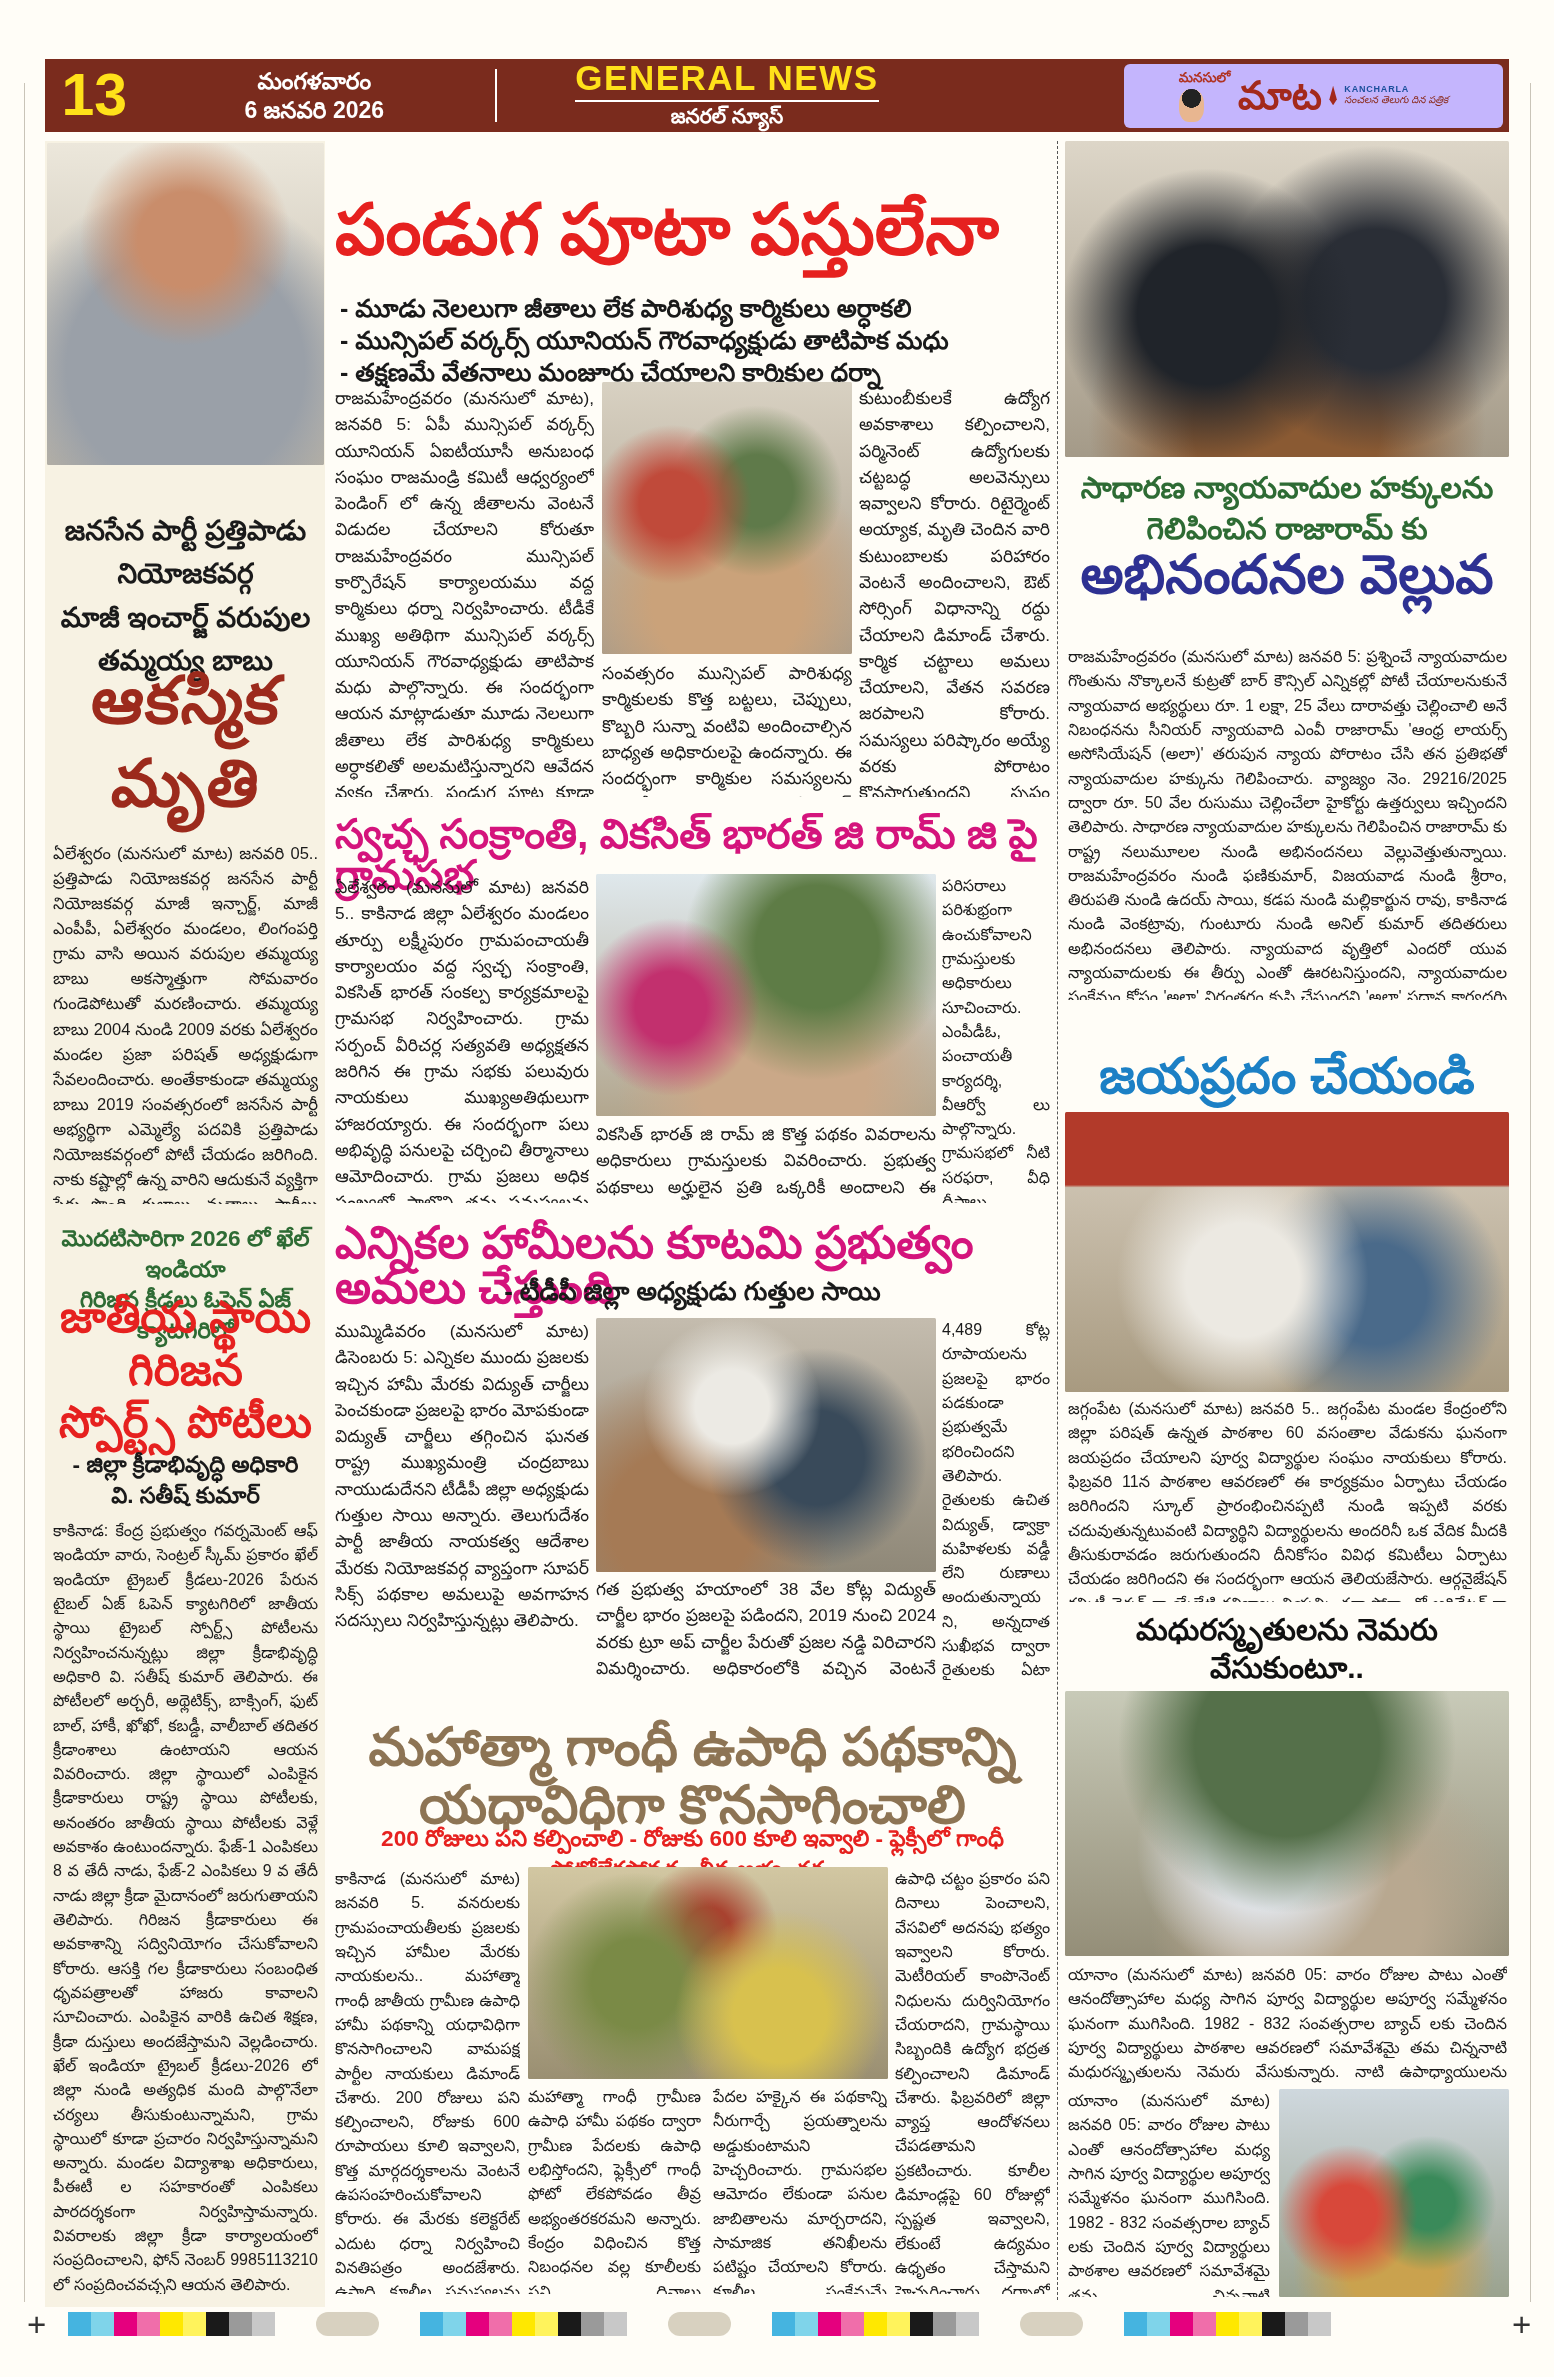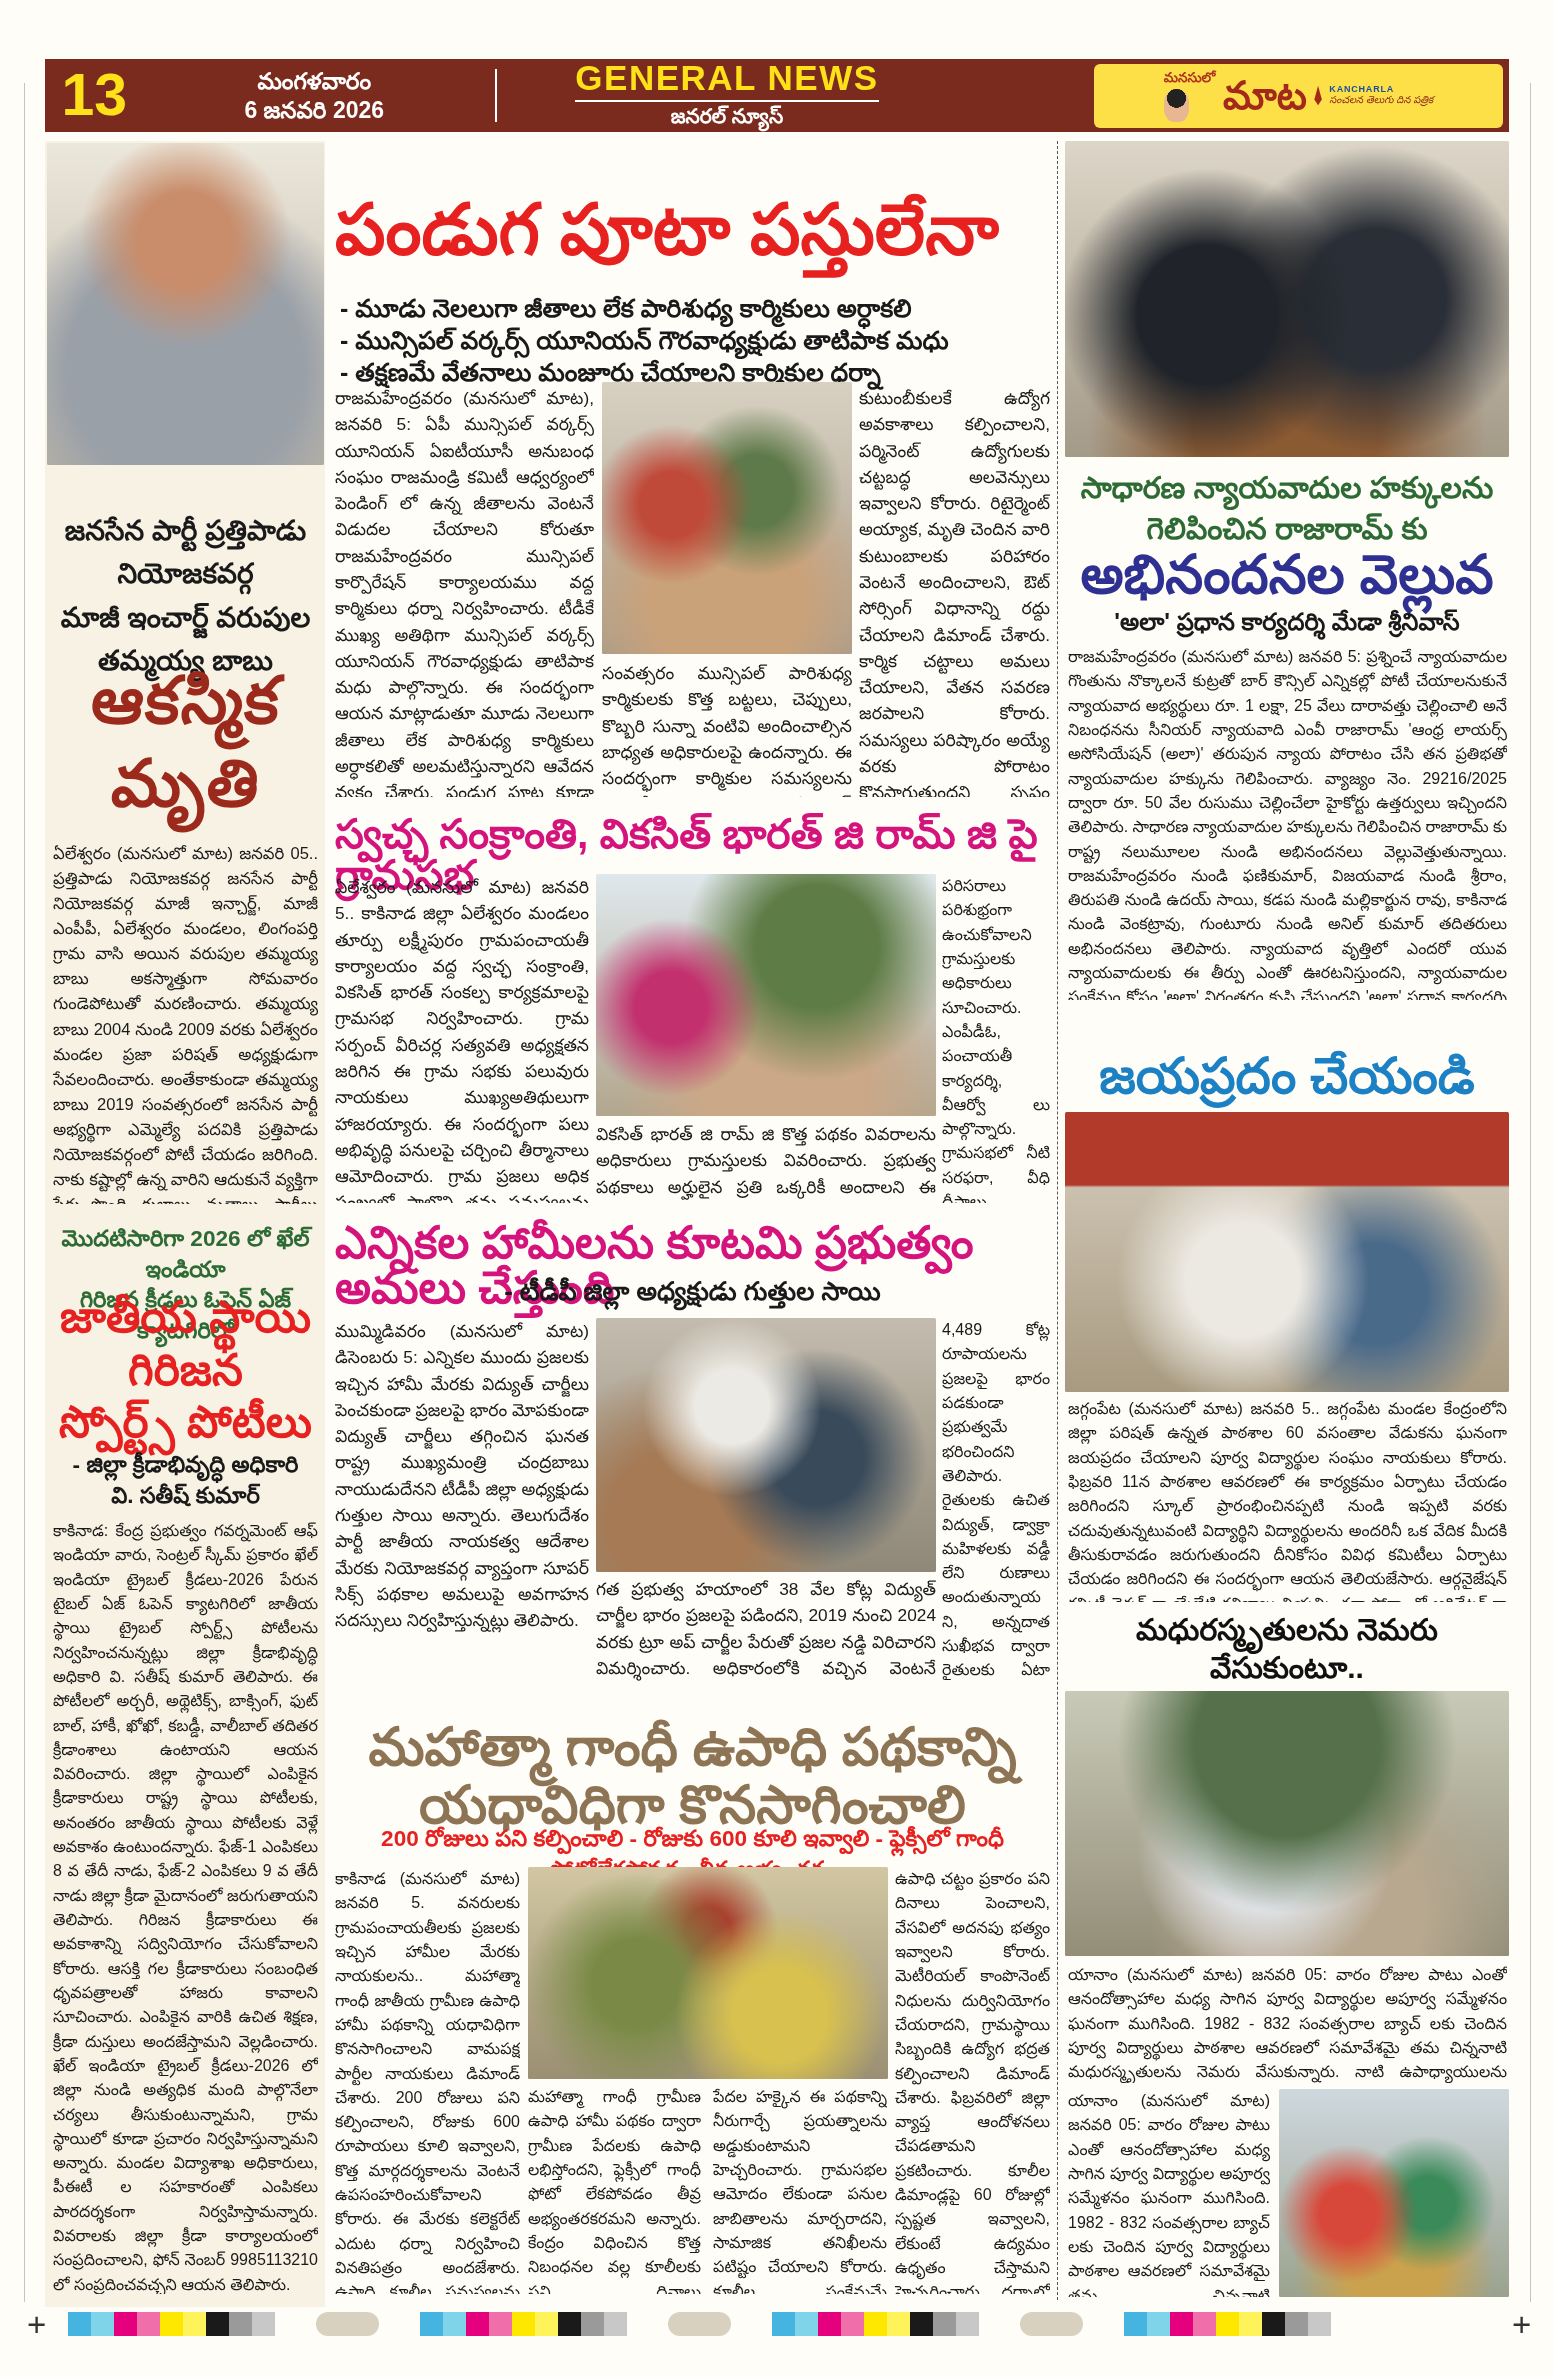--- a/index.html
+++ b/index.html
@@ -9,21 +9,21 @@
   .hairline-v{position:absolute;width:0.8px;background:#c9c4b8;}
   .dashed-v{position:absolute;width:0;border-left:1.5px dashed #555;}
   
   .masthead{position:absolute;left:45px;top:59px;width:1464px;height:73px;background:#7a2b1d;display:flex;align-items:center;}
   .pgnum{color:#ffe11a;font-size:59px;font-weight:800;line-height:1;padding:0 25.6px 0 16.5px;}
   .daydate{color:#ffffff;text-align:center;font-weight:700;line-height:1.25;font-size:23px;width:323px;}
   .head-div{width:1.5px;height:53px;background:#ffffff;margin:0 19.6px;}
   .section-block{text-align:center;width:421px;}
   .section-en{color:#ffe11a;font-size:35px;font-weight:800;letter-spacing:1.5px;border-bottom:2.3px solid #ffffff;display:inline-block;padding-bottom:1.5px;}
   .section-te{color:#ffffff;font-size:20.3px;font-weight:700;margin-top:3px;}
-  .brandbox{position:absolute;right:6px;top:4.5px;width:409px;height:64px;background:#fde047;border-radius:6px;
+  .brandbox{position:absolute;right:6px;top:4.5px;width:379px;height:64px;background:#c4b5fd;border-radius:6px;
             display:flex;align-items:center;justify-content:center;gap:7.5px;margin-left:12px;}
   .brand-top{color:#b03322;font-size:13.5px;font-weight:700;}
   .brand-name{color:#a3291b;font-size:39px;font-weight:800;line-height:.9;}
   .brand-face{width:25.6px;height:33px;border-radius:45% 45% 40% 40%;background:radial-gradient(circle at 50% 28%,#222 0 35%,#e8b690 36% 100%);}
   .brand-sub{font-size:9px;color:#1b4f9c;font-weight:700;letter-spacing:0.8px;}
   .brand-tag{font-size:10px;color:#8a2a1b;font-style:italic;}
   .nib{width:7.5px;height:19.6px;background:#a3291b;clip-path:polygon(50% 0,100% 70%,50% 100%,0 70%);}
   
   .body-txt{font-size:17.3px;line-height:1.52;text-align:justify;overflow:hidden;word-break:break-word;}
   .photo{position:absolute;border-radius:1.5px;}
@@ -142,21 +142,20 @@
   <div class="abs body-txt" style="left:713px;top:2085px;width:174px;height:209px;font-size:16px;">పేదల హక్కైన ఈ పథకాన్ని నీరుగార్చే ప్రయత్నాలను అడ్డుకుంటామని హెచ్చరించారు. గ్రామసభల ఆమోదం లేకుండా పనుల జాబితాలను మార్చరాదని, సామాజిక తనిఖీలను పటిష్టం చేయాలని కోరారు. కూలీల సంక్షేమమే ధ్యేయంగా పోరాటం కొనసాగిస్తామన్నారు. ఈ కార్యక్రమంలో సీపీఐ, సీపీఎం, కాంగ్రెస్ నాయకులు పాల్గొన్నారు.</div>
   <div class="abs body-txt" style="left:895px;top:1867px;width:155px;height:427px;font-size:16px;">ఉపాధి చట్టం ప్రకారం పని దినాలు పెంచాలని, వేసవిలో అదనపు భత్యం ఇవ్వాలని కోరారు. మెటీరియల్ కాంపొనెంట్ నిధులను దుర్వినియోగం చేయరాదని, గ్రామస్థాయి సిబ్బందికి ఉద్యోగ భద్రత కల్పించాలని డిమాండ్ చేశారు. ఫిబ్రవరిలో జిల్లా వ్యాప్త ఆందోళనలు చేపడతామని ప్రకటించారు. కూలీల డిమాండ్లపై 60 రోజుల్లో స్పష్టత ఇవ్వాలని, లేకుంటే ఉద్యమం ఉధృతం చేస్తామని హెచ్చరించారు. ధర్నాలో 40 శాత మంది మహిళా కూలీలు పాల్గొన్నారు.</div>
 
   <div class="photo" style="left:1065px;top:141px;width:444px;height:316px;--a:#20242a;--b:#2a2e36;--c:#8a5a33;--d:#ddd6c8;--e:#a49a88;background:radial-gradient(circle at 32% 55%,var(--a) 0 20%,transparent 42%),radial-gradient(circle at 70% 50%,var(--b) 0 20%,transparent 44%),radial-gradient(circle at 50% 90%,var(--c) 0 26%,transparent 55%),linear-gradient(180deg,var(--d),var(--e));"></div>
 
   <div class="abs center hl-navy" style="left:1065px;top:543px;width:444px;font-size:54px;">అభినందనల వెల్లువ</div>
   <div class="abs kicker hl-green" style="left:1065px;top:468px;width:444px;font-size:30px;">
     <div>సాధారణ న్యాయవాదుల హక్కులను</div>
     <div>గెలిపించిన రాజారామ్ కు</div>
   </div>
-  <div class="abs center" style="left:1065px;top:608px;width:444px;font-size:24px;font-weight:700;">'అలా' ప్రధాన కార్యదర్శి మేడా శ్రీనివాస్</div>
   <div class="abs body-txt" style="left:1068px;top:645px;width:439px;height:355px;font-size:16px;">రాజమహేంద్రవరం (మనసులో మాట) జనవరి 5: ప్రశ్నించే న్యాయవాదుల గొంతును నొక్కాలనే కుట్రతో బార్ కౌన్సిల్ ఎన్నికల్లో పోటీ చేయాలనుకునే న్యాయవాద అభ్యర్థులు రూ. 1 లక్షా, 25 వేలు దారావత్తు చెల్లించాలి అనే నిబంధనను సీనియర్ న్యాయవాది ఎంవీ రాజారామ్ 'ఆంధ్ర లాయర్స్ అసోసియేషన్ (అలా)' తరుపున న్యాయ పోరాటం చేసి తన ప్రతిభతో న్యాయవాదుల హక్కును గెలిపించారు. వ్యాజ్యం నెం. 29216/2025 ద్వారా రూ. 50 వేల రుసుము చెల్లించేలా హైకోర్టు ఉత్తర్వులు ఇచ్చిందని తెలిపారు. సాధారణ న్యాయవాదుల హక్కులను గెలిపించిన రాజారామ్ కు రాష్ట్ర నలుమూలల నుండి అభినందనలు వెల్లువెత్తుతున్నాయి. రాజమహేంద్రవరం నుండి ఫణికుమార్, విజయవాడ నుండి శ్రీరాం, తిరుపతి నుండి ఉదయ్ సాయి, కడప నుండి మల్లికార్జున రావు, కాకినాడ నుండి వెంకట్రావు, గుంటూరు నుండి అనిల్ కుమార్ తదితరులు అభినందనలు తెలిపారు. న్యాయవాద వృత్తిలో ఎందరో యువ న్యాయవాదులకు ఈ తీర్పు ఎంతో ఊరటనిస్తుందని, న్యాయవాదుల సంక్షేమం కోసం 'అలా' నిరంతరం కృషి చేస్తుందని 'అలా' ప్రధాన కార్యదర్శి మేడా శ్రీనివాస్ అన్నారు. బార్ కౌన్సిల్ ఎన్నికలు పారదర్శకంగా జరగాలని ఆకాంక్షించారు. ఈ విజయం న్యాయవాదుల ఐక్యతకు నిదర్శనమని కొనియాడారు.</div>
 
   <div class="abs center hl-sky" style="left:1065px;top:1047px;width:444px;font-size:50px;">జయప్రదం చేయండి</div>
   <div class="photo" style="left:1065px;top:1112px;width:444px;height:280px;--a:#b23a2a;--b:#ece9e2;--c:#4a6a8a;--d:#d8cfc0;--e:#a89a80;background:linear-gradient(180deg,var(--a) 0 26%,transparent 27%),radial-gradient(circle at 40% 60%,var(--b) 0 18%,transparent 40%),radial-gradient(circle at 70% 65%,var(--c) 0 14%,transparent 36%),linear-gradient(180deg,var(--d),var(--e));"></div>
   <div class="abs body-txt" style="left:1068px;top:1397px;width:439px;height:205px;font-size:16px;">జగ్గంపేట (మనసులో మాట) జనవరి 5.. జగ్గంపేట మండల కేంద్రంలోని జిల్లా పరిషత్ ఉన్నత పాఠశాల 60 వసంతాల వేడుకను ఘనంగా జయప్రదం చేయాలని పూర్వ విద్యార్థుల సంఘం నాయకులు కోరారు. ఫిబ్రవరి 11న పాఠశాల ఆవరణలో ఈ కార్యక్రమం ఏర్పాటు చేయడం జరిగిందని స్కూల్ ప్రారంభించినప్పటి నుండి ఇప్పటి వరకు చదువుతున్నటువంటి విద్యార్థిని విద్యార్థులను అందరినీ ఒక వేదిక మీదకి తీసుకురావడం జరుగుతుందని దీనికోసం వివిధ కమిటీలు ఏర్పాటు చేయడం జరిగిందని ఈ సందర్భంగా ఆయన తెలియజేసారు. ఆర్గనైజేషన్ కమిటీ చైర్మన్ గా యేలేటి రవిబాబు నియమించగా ప్రోగ్రాం కో ఆర్డినేటర్ గా వేమగిరి రాజు, వత్సవాయి రవిబాబు, చంద్రమౌళి చిట్టిబాబు, పిట్ట సత్యనారాయణ తదితర 50 మందిని వివిధ కమిటీలలో నియమించారని పులి ప్రసాద్ అన్నారు.</div>
 
   <div class="abs center hl-black" style="left:1065px;top:1611px;width:444px;font-size:30px;line-height:1.25;">
     <div>మధురస్మృతులను నెమరు వేసుకుంటూ..</div>
     <div>ఘనంగా పూర్వ విద్యార్థుల అపూర్వ సమ్మేళనం</div>
   </div>

